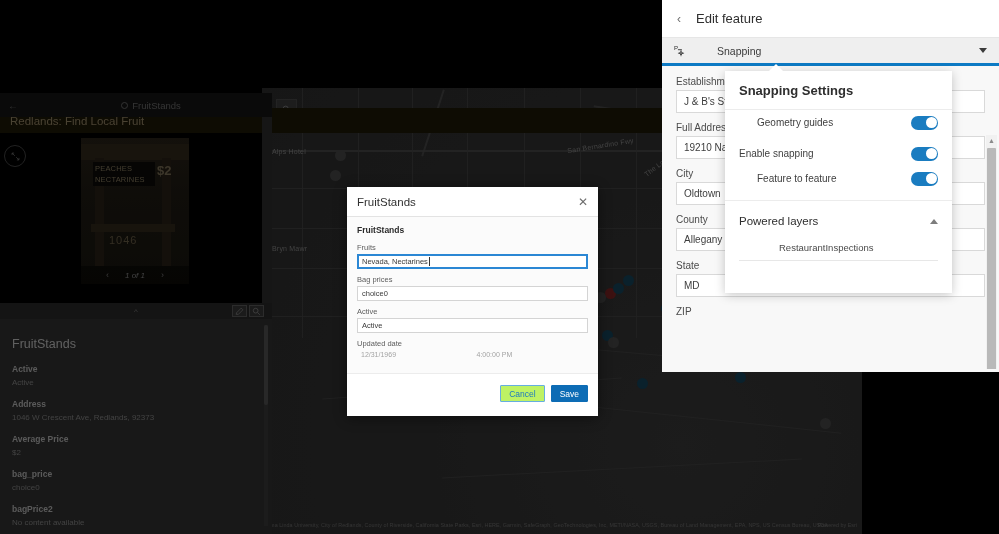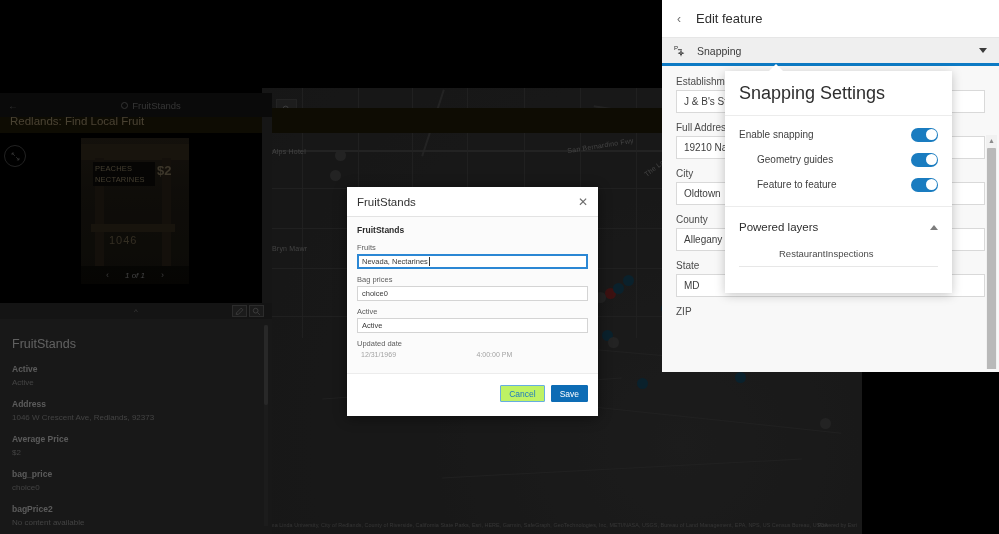--- a/index.html
+++ b/index.html
@@ -205,21 +205,21 @@
   }
   .edit-back {
     width: 34px; text-align: center; color: #6d6d6d; font-size: 12px; cursor: pointer;
   }
   .edit-header-title { font-size: 13px; color: #2f2f2f; }
   .snap-row {
     height: 28px; background: #efefef; border-bottom: 3px solid #0d7ac4;
     display: flex; align-items: center; padding: 0 12px; gap: 9px;
   }
   .snap-icon { width: 14px; height: 14px; }
-  .snap-label { flex: 1; font-size: 10.5px; color: #3a3a3a; }
+  .snap-label { flex: 1; font-size: 10.5px; color: #3a3a3a; margin-left: 20px; }
   .snap-caret {
     width: 0; height: 0; border-left: 4.5px solid transparent;
     border-right: 4.5px solid transparent; border-top: 5px solid #3a3a3a;
   }
   .edit-form { padding: 10px 14px 0 14px; position: relative; height: 303px; overflow: hidden; }
   .ef { margin-bottom: 9px; }
   .ef-label { font-size: 10px; color: #4b4b4b; margin-bottom: 3px; }
   .ef-input {
     height: 23px; background: #fff; border: 1px solid #d9d9d9;
     font-size: 10px; color: #3d3d3d; display: flex; align-items: center; padding: 0 7px;
@@ -240,22 +240,23 @@
   .snap-pop {
     position: absolute; left: 725px; top: 71px; width: 227px; height: 222px;
     background: #fff; box-shadow: 0 2px 10px rgba(0,0,0,.22);
   }
   .snap-pop:before {
     content: ""; position: absolute; left: 44px; top: -7px;
     border-left: 7px solid transparent; border-right: 7px solid transparent;
     border-bottom: 7px solid #fff;
   }
   .snap-pop-title {
-    font-size: 18px; color: #2e2e2e; padding: 12px 14px 11px 14px;
+    font-size: 13px; color: #2e2e2e; padding: 12px 14px 11px 14px;
     border-bottom: 1px solid #ececec;
+    font-weight: bold;
   }
   .toggle-row {
     display: flex; align-items: center; height: 25px; padding: 0 14px;
   }
   .toggle-row .tl { flex: 1; font-size: 10px; color: #3f3f3f; }
   .toggle-row.indent .tl { padding-left: 18px; }
   .switch {
     width: 27px; height: 14px; border-radius: 7px; background: #1a7cc0;
     position: relative;
   }
@@ -536,33 +537,33 @@
 
       <div class="edit-scroll-track"></div>
       <div class="edit-scroll-up">▲</div>
       <div class="edit-scroll-thumb"></div>
     </div>
   </div>
 
   <div class="snap-pop">
     <div class="snap-pop-title">Snapping Settings</div>
 
+    <div class="toggle-row indent">
+      <div class="tl">Geometry guides</div>
+      <div class="switch">
+          <div class="knob"></div>
+        </div>
+    </div>
     <div class="toggle-row" style="margin-top:6px;">
       <div class="tl">Enable snapping</div>
       <div class="switch">
           <div class="knob"></div>
         </div>
     </div>
     <div class="toggle-row indent">
-      <div class="tl">Geometry guides</div>
-      <div class="switch">
-          <div class="knob"></div>
-        </div>
-    </div>
-    <div class="toggle-row indent">
       <div class="tl">Feature to feature</div>
       <div class="switch">
           <div class="knob"></div>
         </div>
     </div>
 
     <div class="snap-divider"></div>
 
     <div class="snap-layers-hdr">
       <div class="lt">Powered layers</div>

